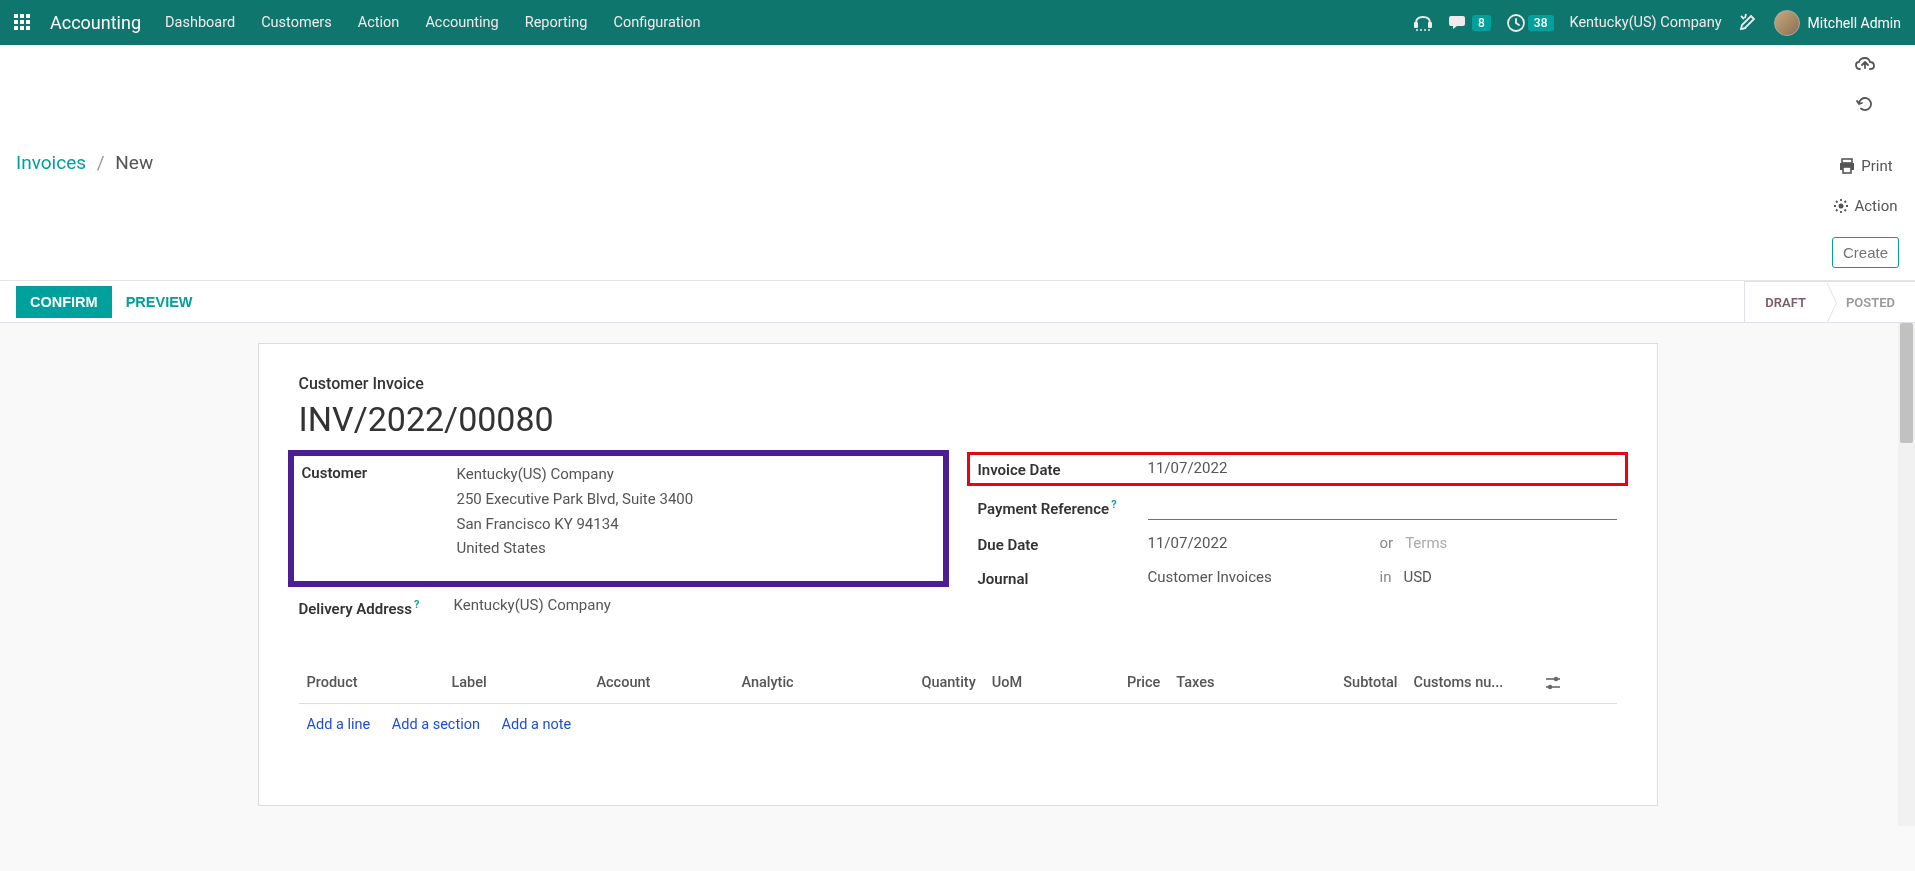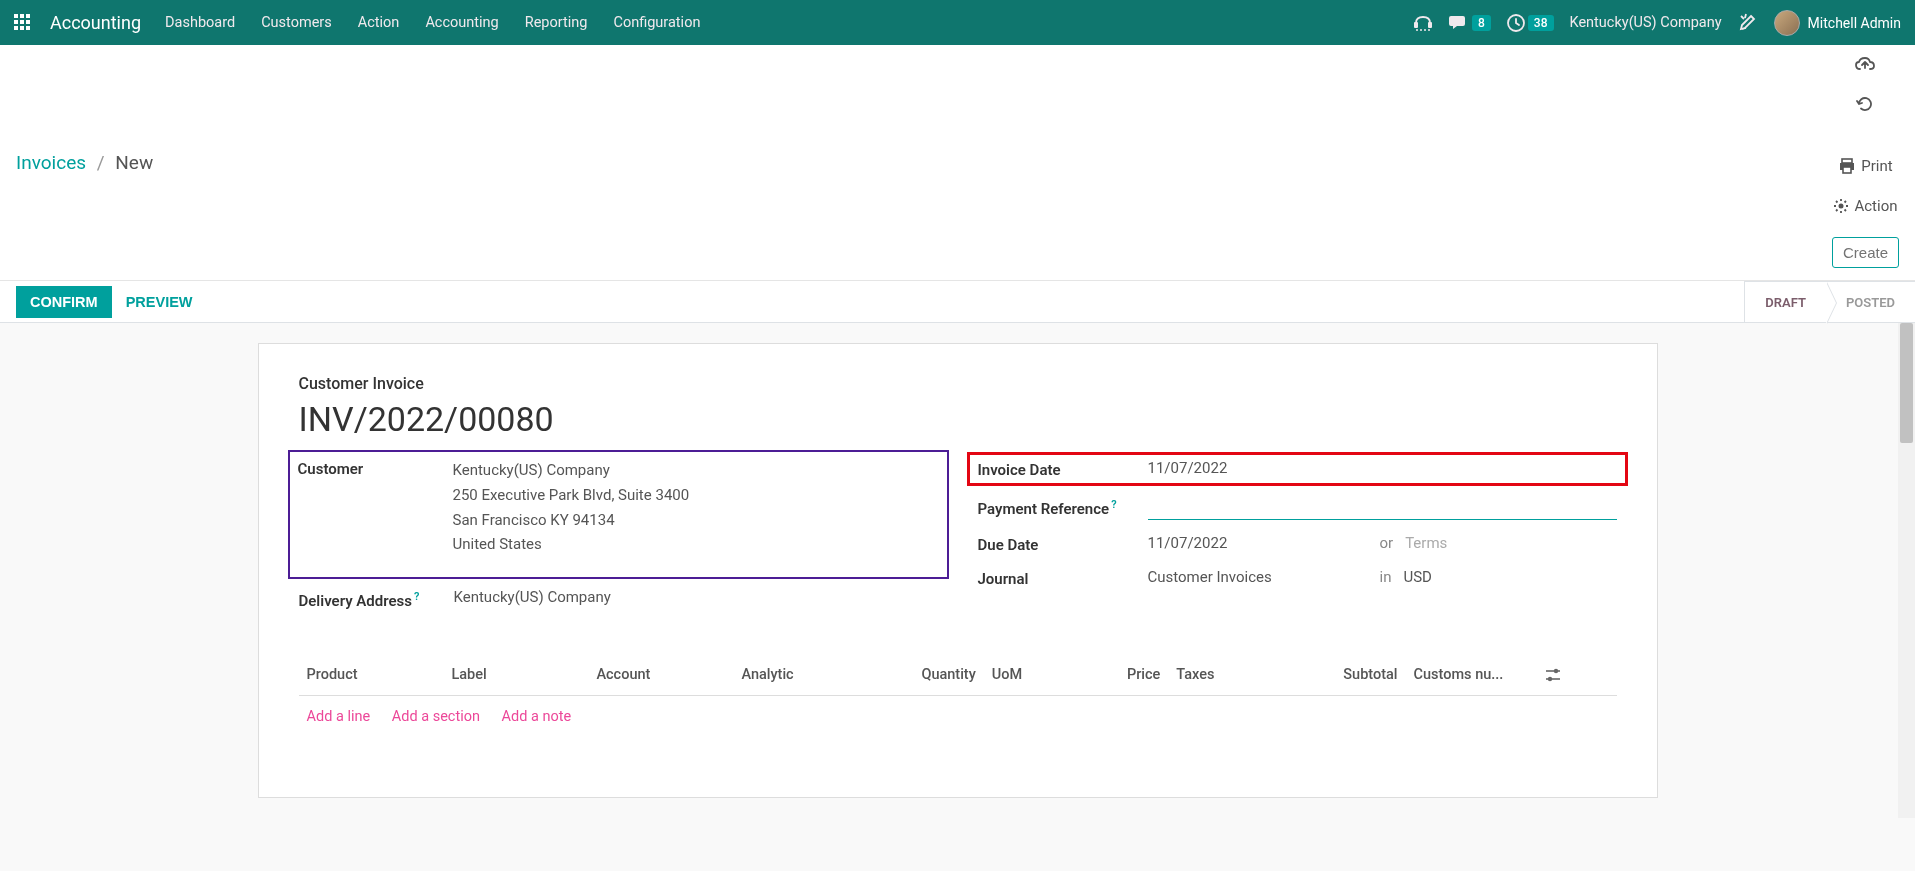--- a/index.html
+++ b/index.html
@@ -51,33 +51,33 @@
 .form-grid{display:flex;gap:40px;margin-bottom:30px;}
 .form-col{flex:1;}
 .form-row{display:flex;margin-bottom:14px;align-items:flex-start;}
 .form-label{width:155px;font-weight:600;font-size:15px;color:#333;padding-top:2px;}
 .form-value{flex:1;font-size:15px;color:#555;}
 .form-value div{line-height:1.65;}
 .help-q{color:#00a09d;font-size:11px;vertical-align:super;margin-left:2px;}
 .underline-input{border:none;border-bottom:1px solid #00a09d;width:100%;font-size:15px;padding:3px 0;outline:none;}
 .inline-or{color:#888;margin:0 12px;}
 .placeholder-text{color:#aaa;}
-.highlight-red{border:2px solid #4c1d95;padding:6px 8px;margin:-9px -11px;}
+.highlight-red{border:6px solid #4c1d95;padding:6px 8px;margin:-9px -11px;}
 .date-row-red{border:3px solid #e30613;padding:4px 8px;margin:-7px -11px 10px;}
 
 
 .tabs{display:flex;border-bottom:1px solid #ddd;margin-bottom:0;}
 .tab{padding:10px 18px;font-size:15px;color:#777;cursor:pointer;border:1px solid transparent;border-bottom:none;margin-bottom:-1px;}
 .tab.active{color:#555;border-color:#ddd;background:#fff;border-top:1px solid #ccc;}
 
 .line-table{width:100%;border-collapse:collapse;}
 .line-table th{text-align:left;font-weight:500;font-size:14.5px;color:#555;padding:12px 8px;border-bottom:1px solid #ddd;}
 .line-table th.right{text-align:right;}
 .line-table td{padding:12px 8px;font-size:14.5px;}
-.add-links{color:#ec4899;cursor:pointer;margin-right:18px;}
+.add-links{color:#1d4ed8;cursor:pointer;margin-right:18px;}
 
 
 .v-scroll{position:absolute;right:0;top:0;width:17px;height:100%;background:#f1f1f1;}
 .v-thumb{position:absolute;top:0;left:2px;width:13px;height:120px;background:#c1c1c1;border-radius:2px;}
 
 svg{display:block;}
 </style>
 </head>
 <body>
 

